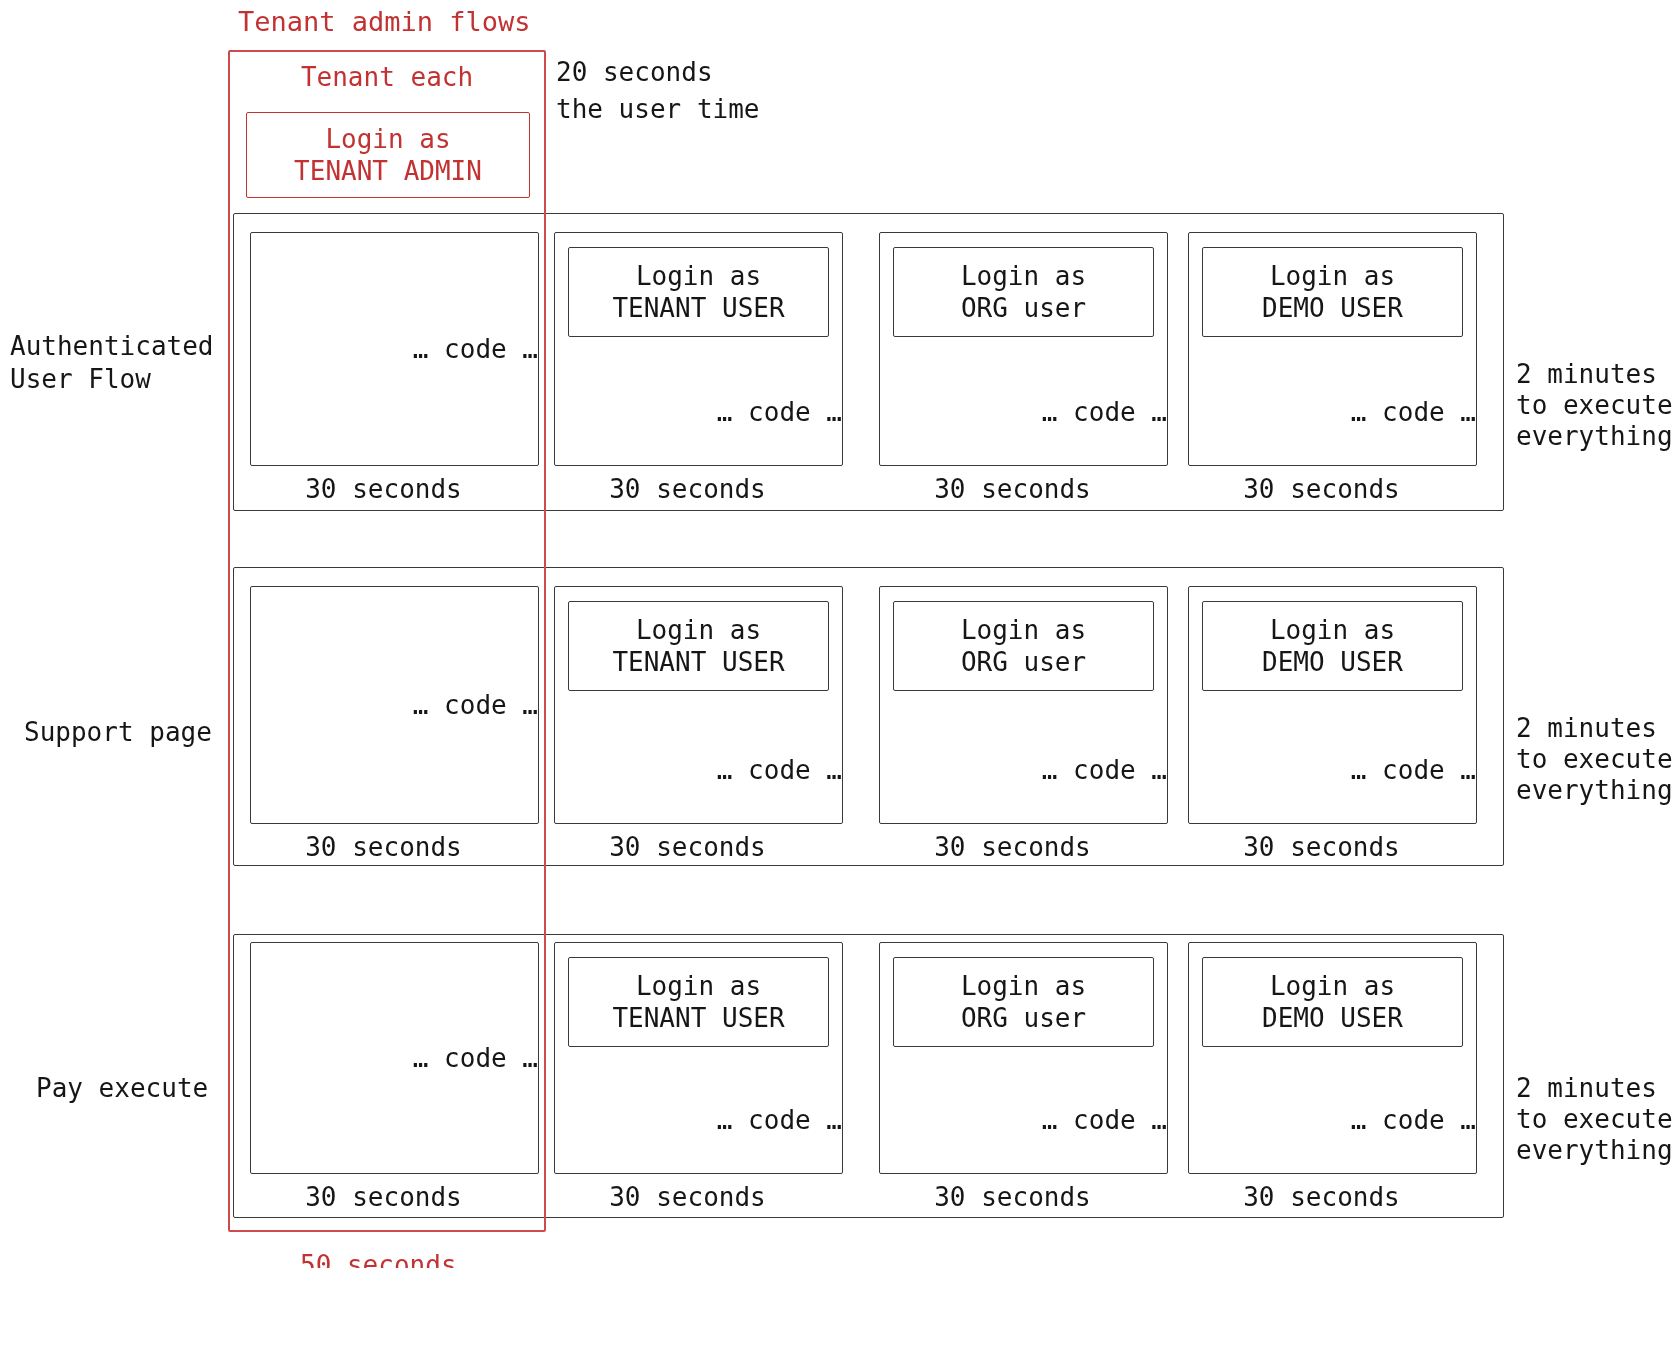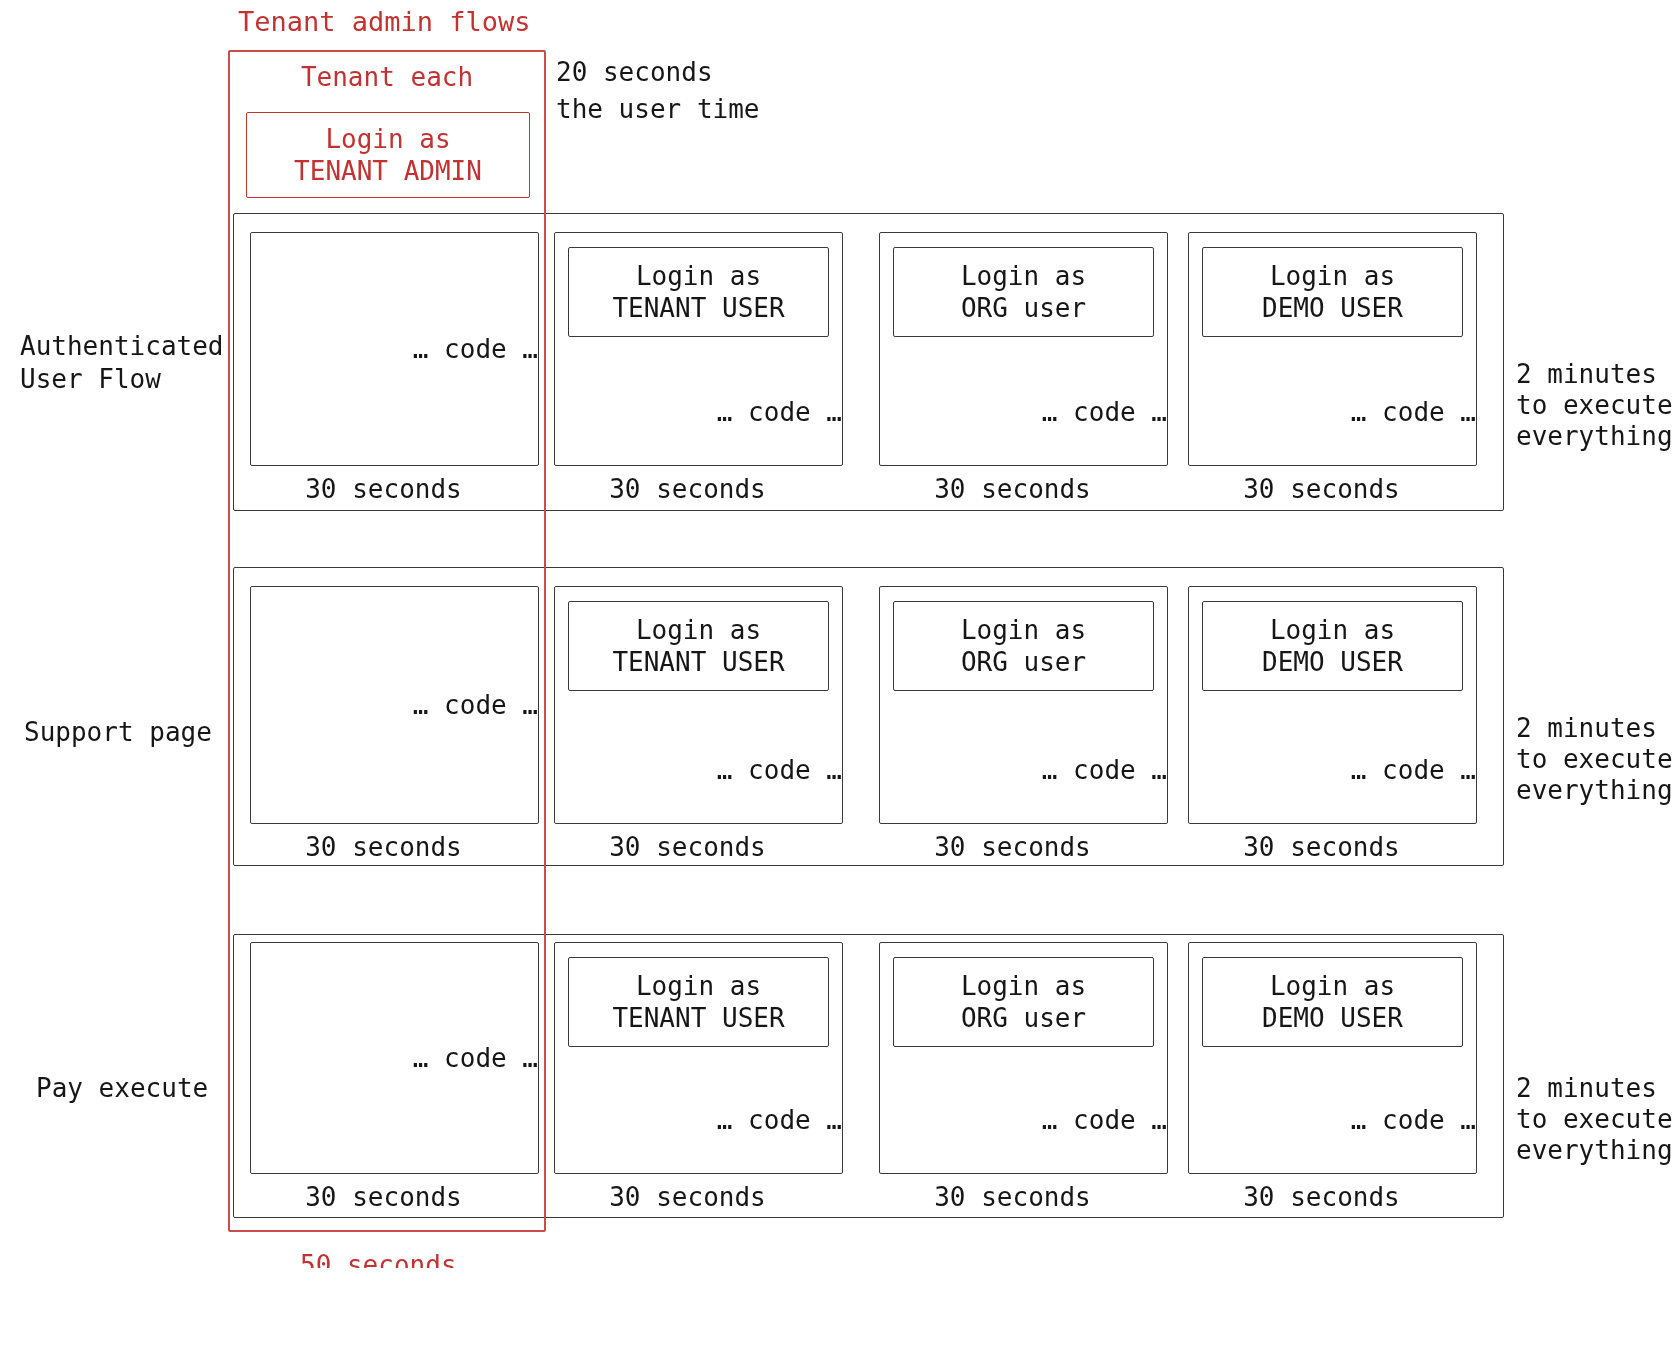--- a/index.html
+++ b/index.html
@@ -53,21 +53,21 @@
   .code.low{bottom:38px}
 
   .duration{position:absolute;width:289px;text-align:center;
     padding-right:22px;font-size:26px}
   .r1 .duration{top:260px}
   .r2 .duration{top:264px}
   .r3 .duration{top:247px}
 
   
   .row-label{font-size:26px;line-height:33px}
-  .rl1{left:20px;top:330px}
+  .rl1{left:10px;top:330px}
   .rl2{left:24px;top:716px}
   .rl3{left:36px;top:1072px}
   .right-note{left:1516px;font-size:26px;line-height:31px}
   .rn1{top:359px}
   .rn2{top:713px}
   .rn3{top:1073px}
   .footer-note{left:300px;top:1250px;font-size:26px;line-height:31px;color:var(--red)}
 </style>
 </head>
 <body>

